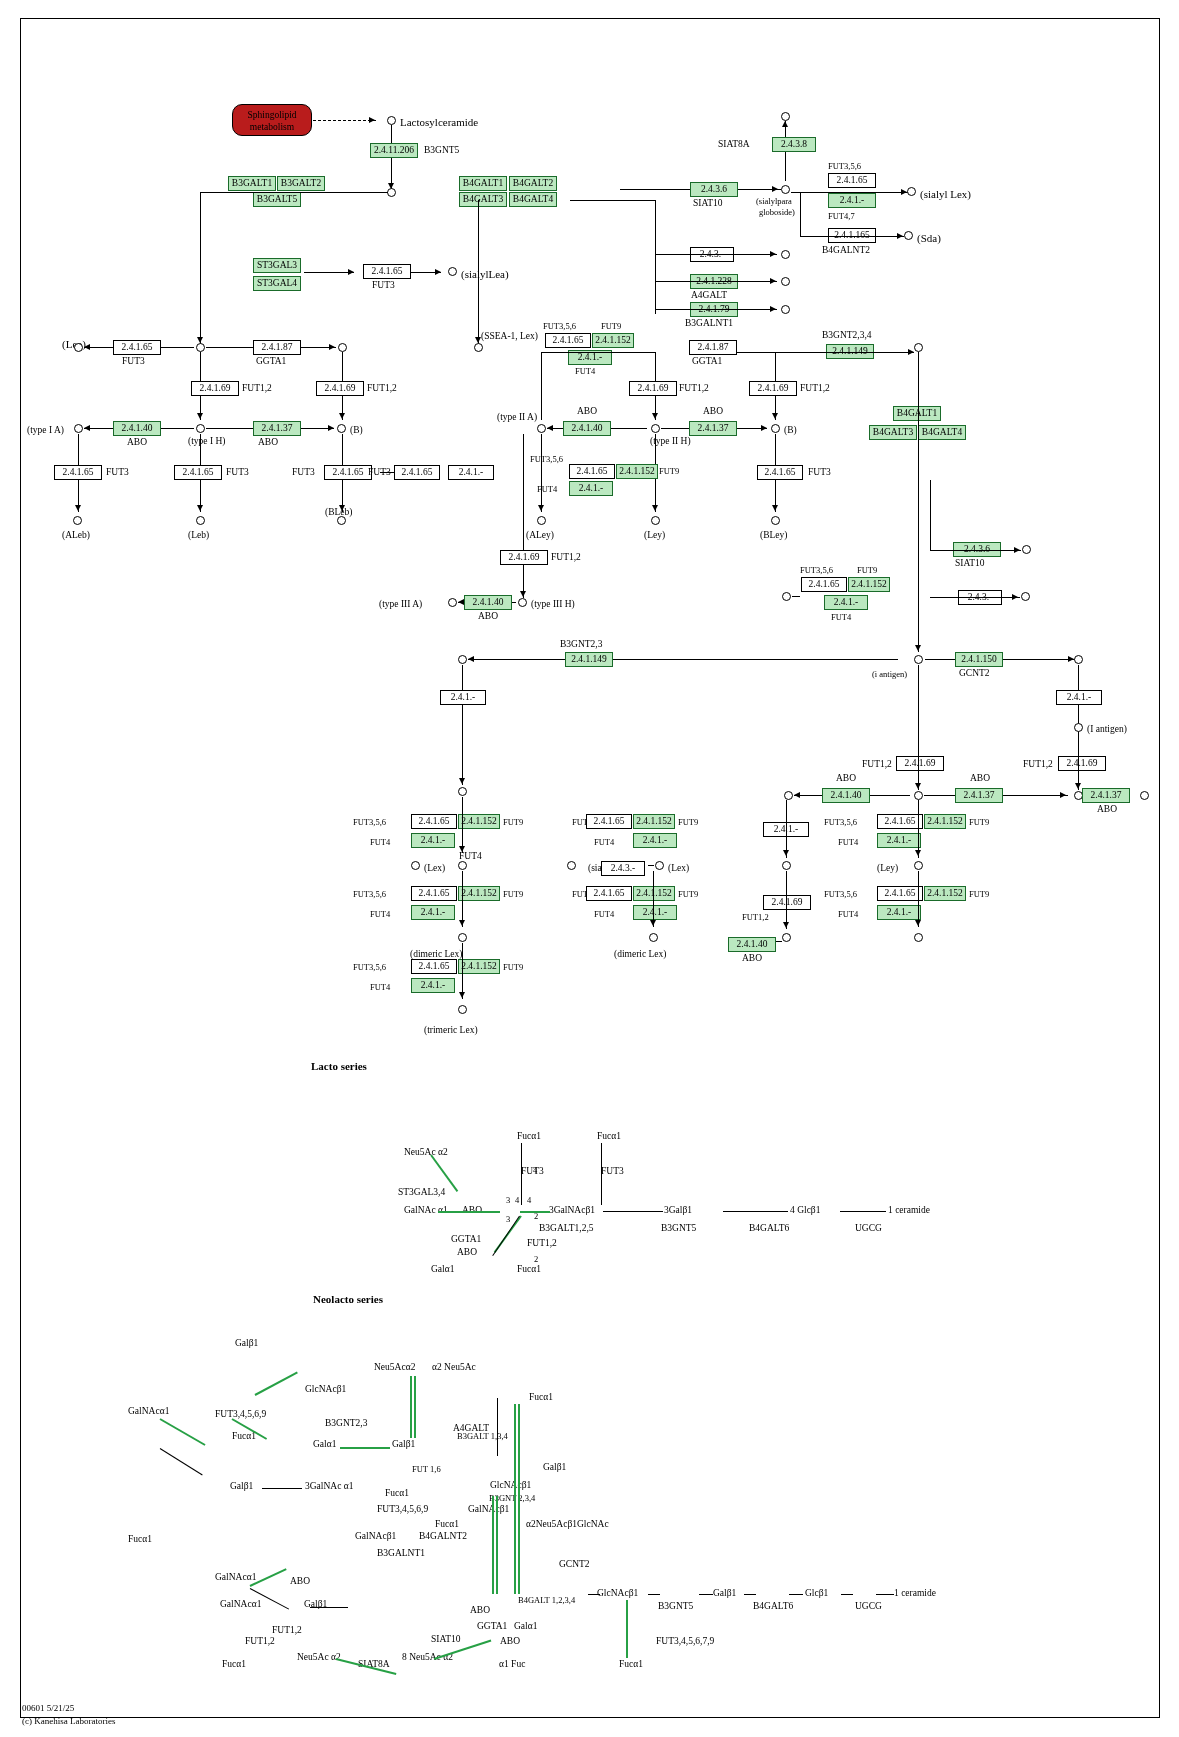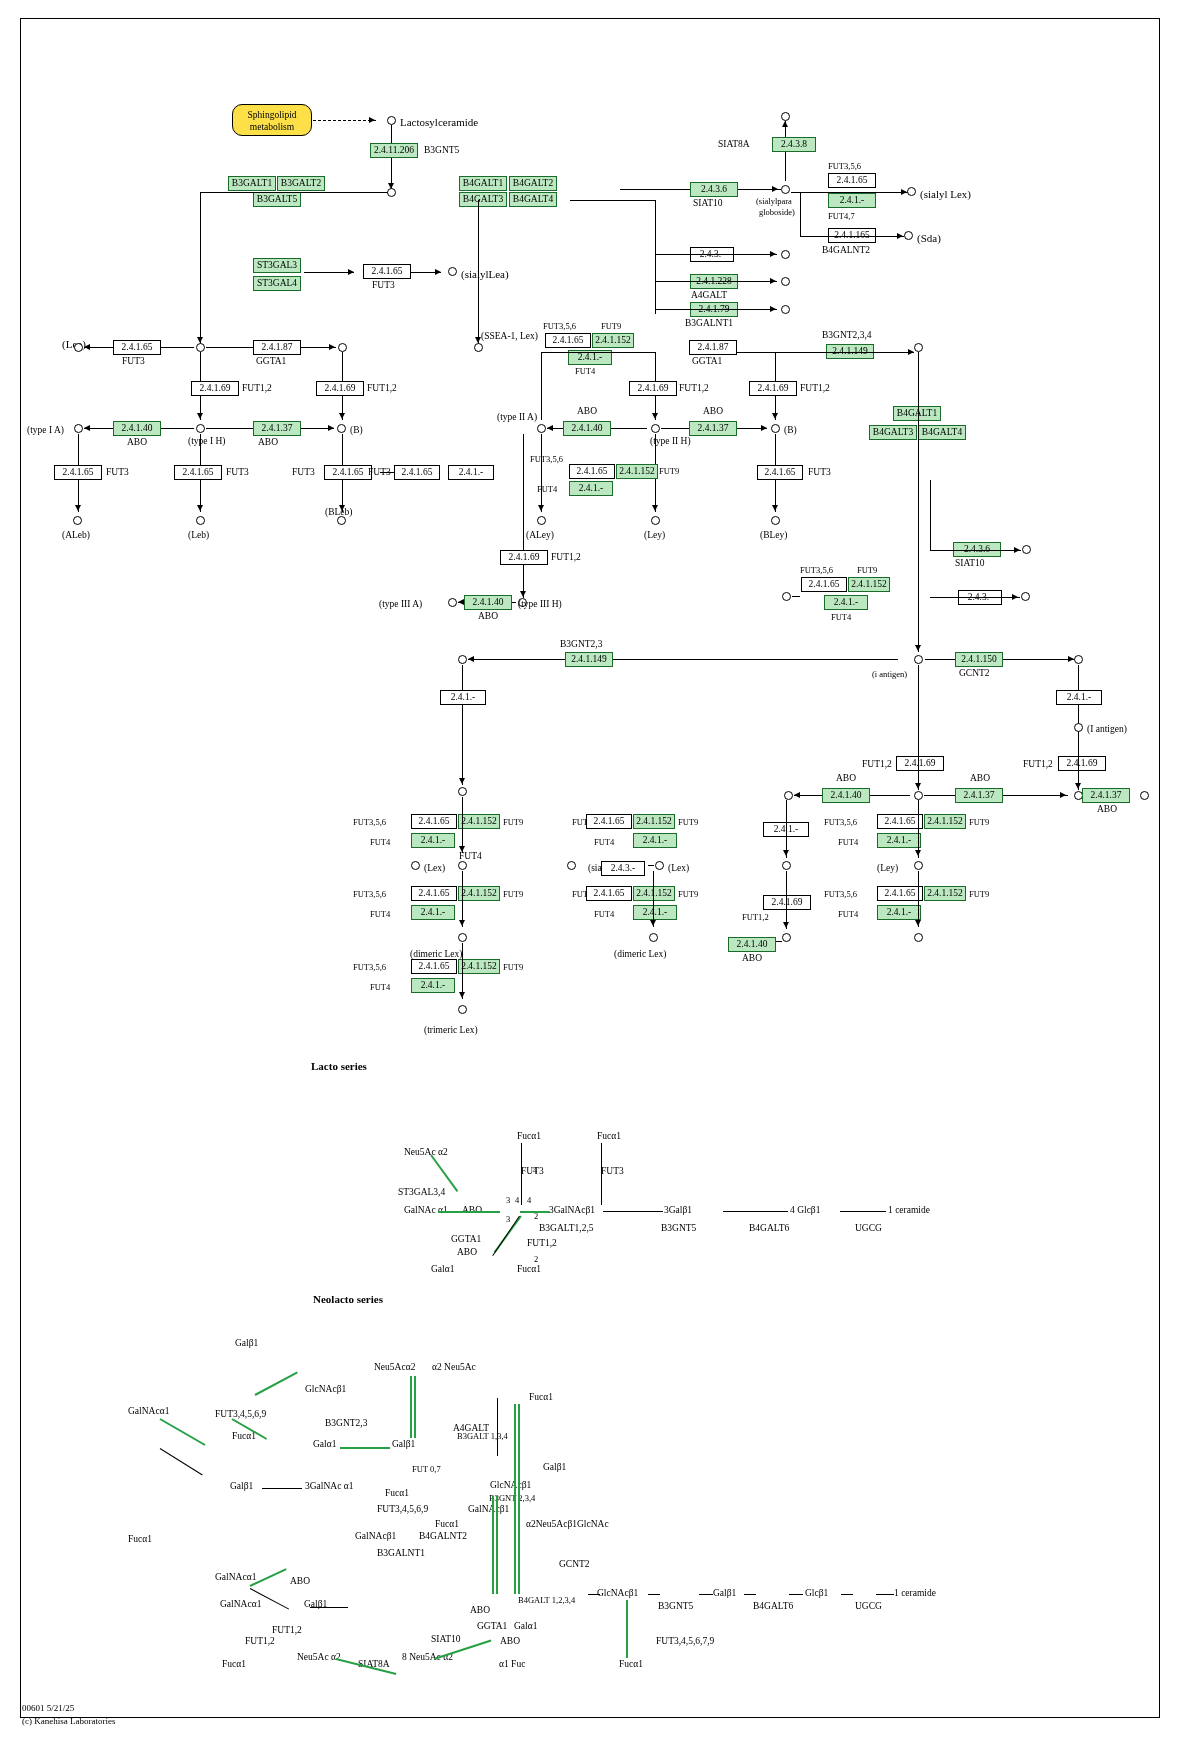--- a/index.html
+++ b/index.html
@@ -19,21 +19,21 @@
   .gl{position:absolute;height:0;border-top:2px solid #27a045;}
   .gd{position:absolute;width:0;border-left:2px solid #27a045;}
   .bl{position:absolute;height:0;border-top:1px solid #000;}
   .bd{position:absolute;width:0;border-left:1px solid #000;}
   .dash{position:absolute;height:0;border-top:1px dashed #000;}
   .arrow{position:absolute;width:0;height:0;}
   .ar{border-top:3.5px solid transparent;border-bottom:3.5px solid transparent;border-left:6px solid #000;}
   .al{border-top:3.5px solid transparent;border-bottom:3.5px solid transparent;border-right:6px solid #000;}
   .ad{border-left:3.5px solid transparent;border-right:3.5px solid transparent;border-top:6px solid #000;}
   .au{border-left:3.5px solid transparent;border-right:3.5px solid transparent;border-bottom:6px solid #000;}
-  .roundbox{position:absolute;border:1px solid #000;border-radius:10px;background:#fde047;font-size:9.5px;text-align:center;line-height:12px;padding-top:4px;box-sizing:border-box;}
+  .roundbox{position:absolute;border:1px solid #000;border-radius:10px;background:#b91c1c;font-size:9.5px;text-align:center;line-height:12px;padding-top:4px;box-sizing:border-box;}
   .foot{position:absolute;font-size:9px;color:#000;}
 </style>
 </head>
 <body>
 
 <div id="page">
   <div id="frame"></div>
 
 
   <div class="roundbox" style="left:232px;top:104px;width:80px;height:32px;">
@@ -208,21 +208,21 @@
   <div class="node" style="left:771px;top:516px;"></div>
   <div class="t s" style="left:760px;top:531px;">(BLey)</div>
 
   <div class="vl" style="left:523px;top:434px;height:96px;"></div>
   <div class="hl" style="left:523px;top:530px;width:0px;"></div>
   <div class="vl" style="left:523px;top:530px;height:68px;"></div>
   <div class="arrow ad" style="left:520px;top:591px;"></div>
   <div class="box" style="left:500px;top:550px;width:48px;">2.4.1.69</div>
   <div class="t s" style="left:551px;top:553px;">FUT1,2</div>
   <div class="node" style="left:518px;top:598px;"></div>
-  <div class="t s" style="left:518px;top:600px;">(type III H)</div>
+  <div class="t s" style="left:531px;top:600px;">(type III H)</div>
   <div class="node" style="left:448px;top:598px;"></div>
   <div class="t s" style="left:379px;top:600px;">(type III A)</div>
   <div class="hl" style="left:458px;top:602px;width:58px;"></div>
   <div class="arrow al" style="left:458px;top:599px;"></div>
   <div class="box g" style="left:464px;top:595px;width:48px;">2.4.1.40</div>
   <div class="t s" style="left:478px;top:612px;">ABO</div>
 
   <div class="node" style="left:781px;top:112px;"></div>
   <div class="vl" style="left:785px;top:121px;height:60px;"></div>
   <div class="arrow au" style="left:782px;top:121px;"></div>
@@ -506,21 +506,21 @@
   <div class="t s" style="left:313px;top:1440px;">Galα1</div>
   <div class="t s" style="left:128px;top:1407px;">GalNAcα1</div>
   <div class="t s" style="left:230px;top:1482px;">Galβ1</div>
   <div class="t s" style="left:305px;top:1482px;">3GalNAc α1</div>
   <div class="t s" style="left:128px;top:1535px;">Fucα1</div>
 
   <div class="t s" style="left:374px;top:1363px;">Neu5Acα2</div>
   <div class="t s" style="left:432px;top:1363px;">α2 Neu5Ac</div>
   <div class="t s" style="left:392px;top:1440px;">Galβ1</div>
   <div class="t xs" style="left:457px;top:1432px;">B3GALT 1,3,4</div>
-  <div class="t xs" style="left:412px;top:1465px;">FUT 0,7</div>
+  <div class="t xs" style="left:412px;top:1465px;">FUT 1,6</div>
   <div class="t s" style="left:385px;top:1489px;">Fucα1</div>
   <div class="t s" style="left:490px;top:1481px;">GlcNAcβ1</div>
   <div class="t xs" style="left:489px;top:1494px;">B3GNT 2,3,4</div>
   <div class="t s" style="left:377px;top:1505px;">FUT3,4,5,6,9</div>
   <div class="t s" style="left:435px;top:1520px;">Fucα1</div>
   <div class="t s" style="left:468px;top:1505px;">GalNAcβ1</div>
   <div class="t s" style="left:355px;top:1532px;">GalNAcβ1</div>
   <div class="t s" style="left:377px;top:1549px;">B3GALNT1</div>
   <div class="t s" style="left:419px;top:1532px;">B4GALNT2</div>
   <div class="t s" style="left:453px;top:1424px;">A4GALT</div>

